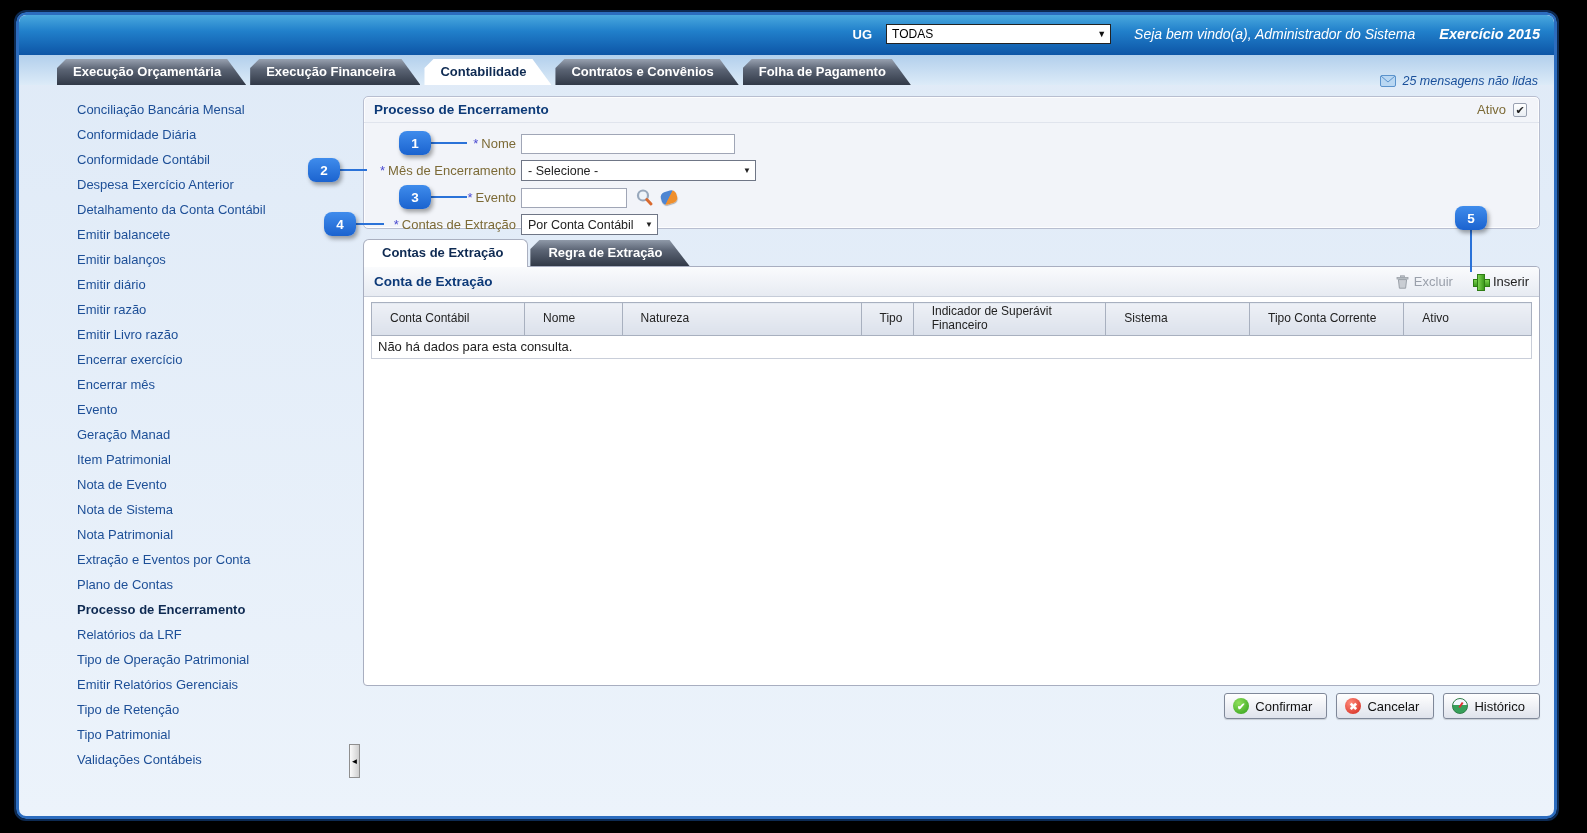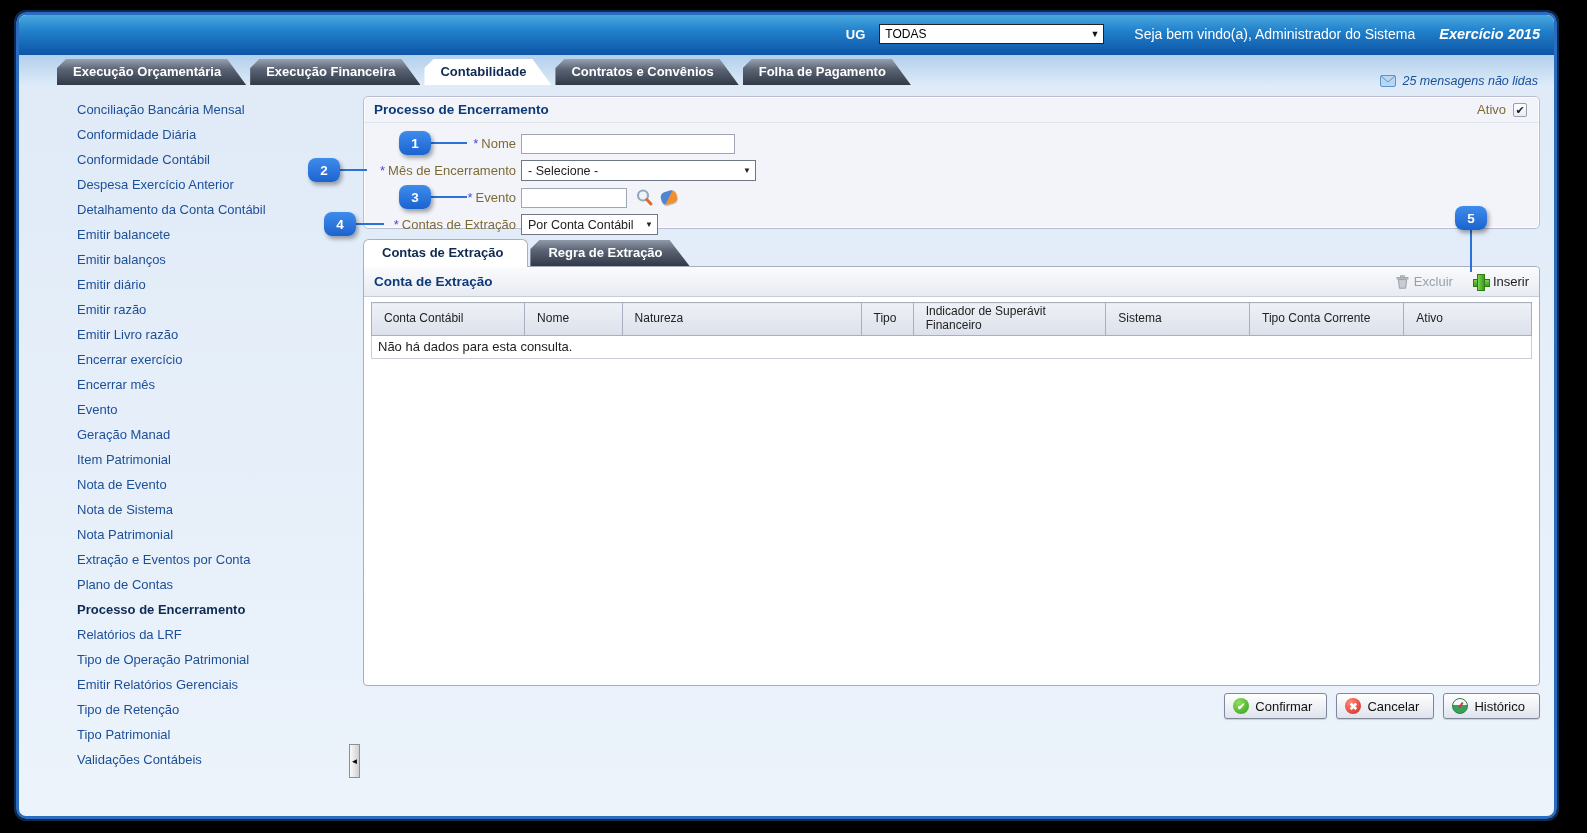--- a/index.html
+++ b/index.html
@@ -38,21 +38,21 @@
     margin-left:auto; display:flex; align-items:center; gap:14px;
     align-self:center; padding-bottom:2px;
   }
   .ug-label { color:#fff; font-weight:bold; font-size:13px; }
   .ug-select {
     width:225px; height:20px; background:#fff; border:1px solid #222;
     display:flex; align-items:center; justify-content:space-between;
     font-size:12px; color:#000; padding:0 4px 0 5px; cursor:pointer;
   }
   .ug-caret { font-size:9px; color:#111; }
-  .welcome { color:#fff; font-size:14px; margin-left:16px; white-space:nowrap; }
+  .welcome { color:#fff; font-size:14px; margin-left:9px; white-space:nowrap;font-style:italic; }
   .exercise { color:#fff; font-size:14.5px; font-style:italic; font-weight:bold; margin-left:10px; white-space:nowrap; }
   
   .subbar {
     height:30px;
     background:linear-gradient(#b2cfec,#dcebf8);
     display:flex; align-items:flex-end; padding-left:38px;
     position:relative;
   }
   .nav2 { display:flex; align-items:flex-end; }
   .nav2-tab {
@@ -179,21 +179,21 @@
   .grid-title { font-size:13.5px; font-weight:bold; color:#0d3a78; }
   .toolbar-actions { display:flex; align-items:center; gap:20px; }
   .tool-btn { display:flex; align-items:center; gap:5px; font-size:13px; cursor:pointer; }
   .tool-btn.disabled { color:#9aa0ab; }
   .tool-btn.enabled { color:#222; }
   .grid-body { margin:5px 7px 8px; flex:1; display:flex; flex-direction:column; }
   table { width:100%; border-collapse:collapse; table-layout:fixed; }
   th {
     background:linear-gradient(#eef1f6,#dbe1eb);
     border:1px solid #a8b0bf; font-size:12px; font-weight:normal; color:#222;
-    text-align:left; padding:2px 12px; height:32px; vertical-align:middle; line-height:1.15;
+    text-align:left; padding:2px 18px; height:32px; vertical-align:middle; line-height:1.15;
   }
   th:nth-child(1){width:13.2%} th:nth-child(2){width:8.4%} th:nth-child(3){width:20.6%}
   th:nth-child(4){width:4.5%} th:nth-child(5){width:16.6%} th:nth-child(6){width:12.4%}
   th:nth-child(7){width:13.3%}
   .grid-empty {
     border:1px solid #c9ced9; border-top:none;
     font-size:13px; color:#222; padding:3px 6px; height:23px;
   }
   
   .actions { display:flex; justify-content:flex-end; gap:9px; margin-top:7px; }

